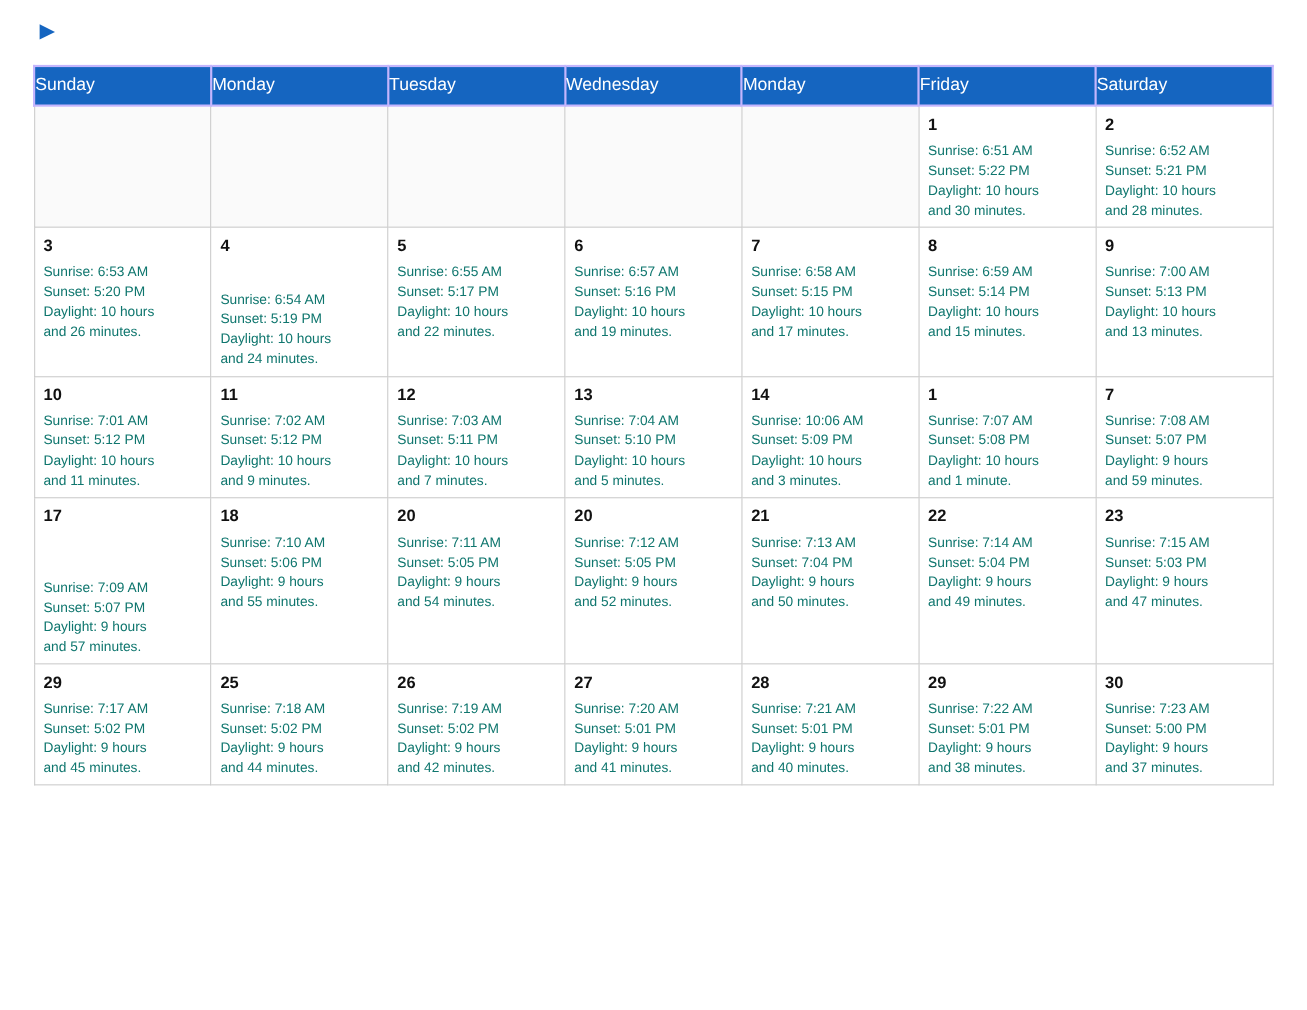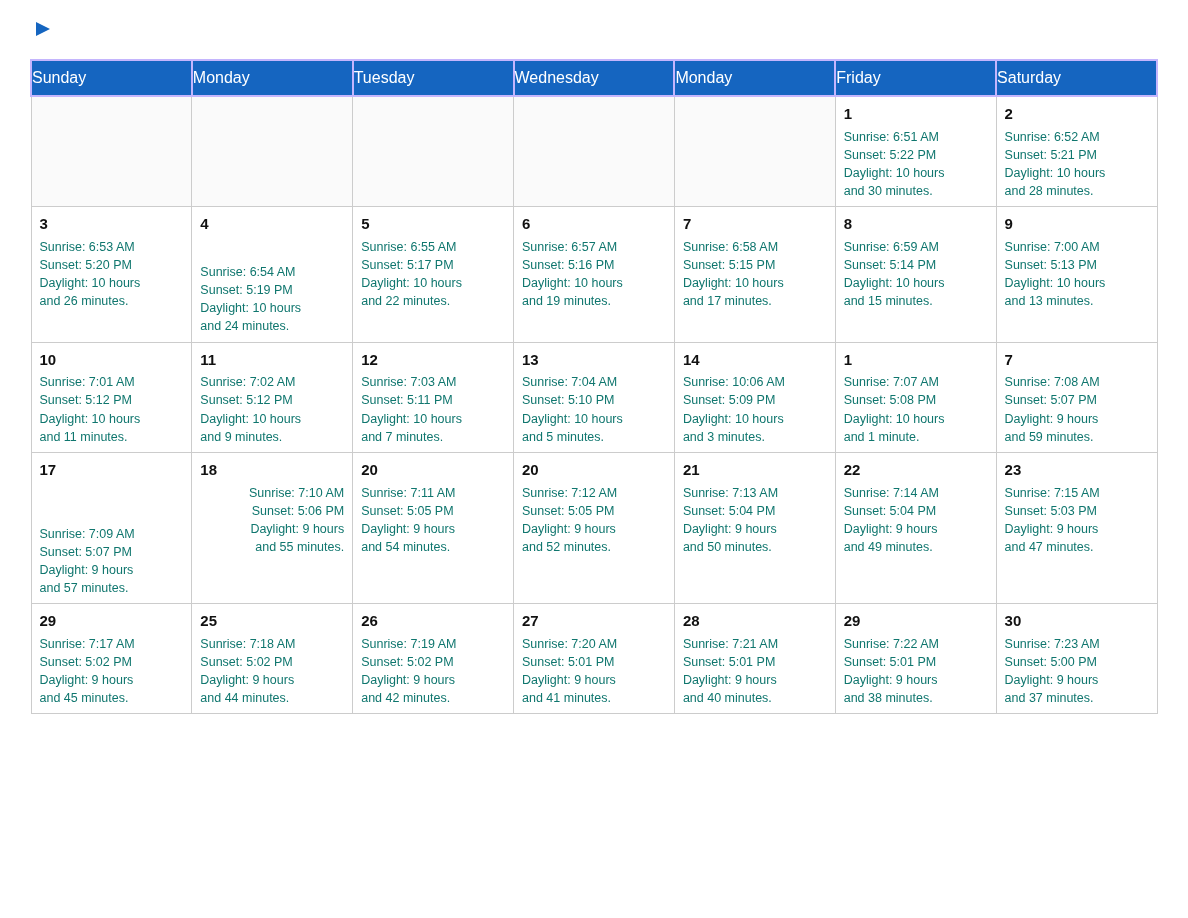--- a/index.html
+++ b/index.html
@@ -257,21 +257,21 @@
       <tr>
         <td>
           <span class="day-num">17</span>
           <div class="day-info" style="white-space: pre-line; margin-top: 44px;">Sunrise: 7:09 AM
 Sunset: 5:07 PM
 Daylight: 9 hours
 and 57 minutes.</div>
         </td>
         <td>
           <span class="day-num">18</span>
-          <div class="day-info" style="white-space: pre-line; text-align: right;">Sunrise: 7:10 AM
+          <div class="day-info" style="white-space: pre-line;">Sunrise: 7:10 AM
 Sunset: 5:06 PM
 Daylight: 9 hours
 and 55 minutes.</div>
         </td>
         <td>
           <span class="day-num">20</span>
           <div class="day-info" style="white-space: pre-line;">Sunrise: 7:11 AM
 Sunset: 5:05 PM
 Daylight: 9 hours
 and 54 minutes.</div>
@@ -279,21 +279,21 @@
         <td>
           <span class="day-num">20</span>
           <div class="day-info" style="white-space: pre-line;">Sunrise: 7:12 AM
 Sunset: 5:05 PM
 Daylight: 9 hours
 and 52 minutes.</div>
         </td>
         <td>
           <span class="day-num">21</span>
           <div class="day-info" style="white-space: pre-line;">Sunrise: 7:13 AM
-Sunset: 5:04 PM
+Sunset: 7:04 PM
 Daylight: 9 hours
 and 50 minutes.</div>
         </td>
         <td>
           <span class="day-num">22</span>
           <div class="day-info" style="white-space: pre-line;">Sunrise: 7:14 AM
 Sunset: 5:04 PM
 Daylight: 9 hours
 and 49 minutes.</div>
         </td>

